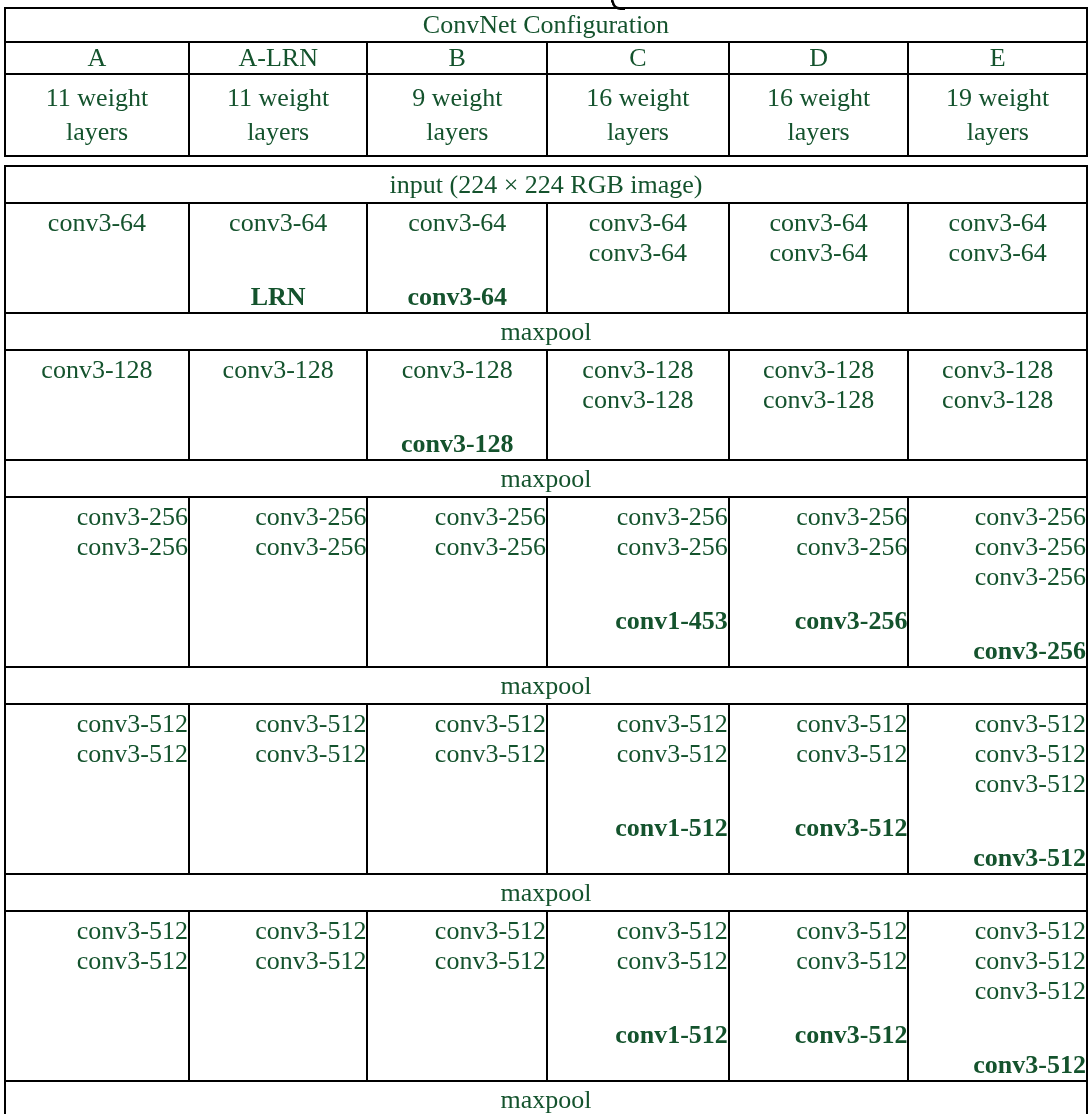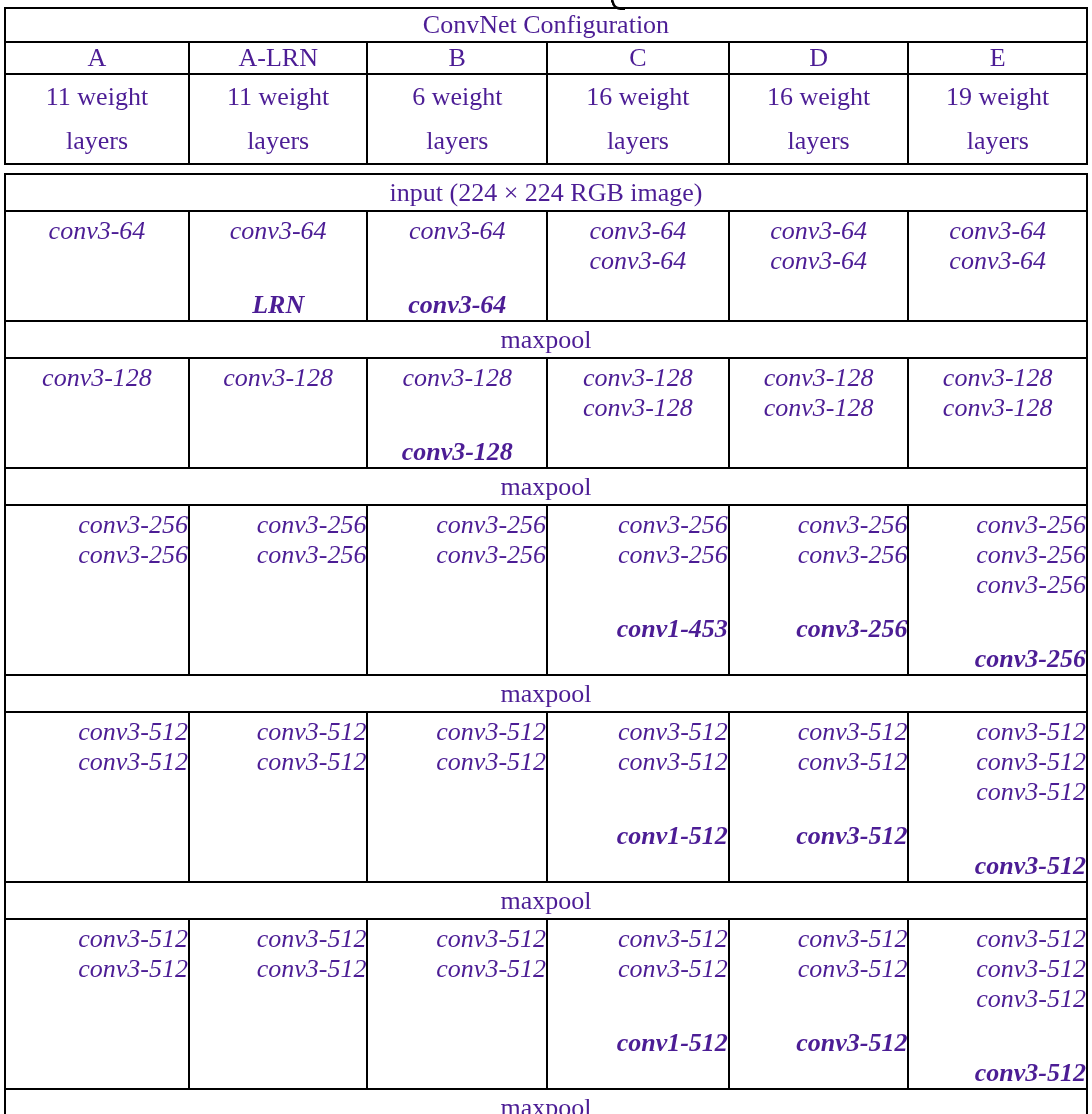--- a/index.html
+++ b/index.html
@@ -12,21 +12,21 @@
     height: 1114px;
     overflow: hidden;
   }
   .page {
     position: relative;
     width: 885px;
     height: 1114px;
     box-sizing: border-box;
     padding: 7px 4px 4px 4px;
     font-family: "Liberation Serif", "DejaVu Serif", serif;
-    color: #4c1d95;
+    color: #14532d;
   }
   
   .caption-fragment {
     position: absolute;
     top: 0;
     left: 612px;
     width: 9px;
     height: 7px;
     border-left: 3px solid #000;
     border-bottom: 3px solid #000;
@@ -49,29 +49,28 @@
   col.c0 { width: 17.0%; }
   col.c1 { width: 16.5%; }
   col.c2 { width: 16.6%; }
   col.c3 { width: 16.8%; }
   col.c4 { width: 16.6%; }
   col.c5 { width: 16.5%; }
 
   #header-table { margin-bottom: 8px; }
   #header-table td.title-cell  { height: 32px; vertical-align: middle; }
   #header-table td.cfg-cell    { height: 29px; vertical-align: middle; }
-  #header-table td.depth-cell  { height: 80px; vertical-align: middle; white-space: pre-line; line-height: 44px; }
+  #header-table td.depth-cell  { height: 80px; vertical-align: middle; white-space: pre-line; line-height: 34px; }
 
   #body-table td.span-cell { height: 35px; vertical-align: middle; border-radius: 17px; }
   #body-table tr.h2 td.block-cell { height: 76px; }
   #body-table tr.h4 td.block-cell { height: 138px; text-align: right; }
   #body-table td.block-cell {
     vertical-align: top;
     padding-top: 4px;
-    font-style: italic;
   }
   .ln { display: block; }
   .bold { font-weight: 700; margin-top: 44px; }
 </style>
 </head>
 <body>
 
 <div class="page">
 
   <div class="caption-fragment"></div>
@@ -95,21 +94,21 @@
         <td class="cfg-cell">B</td>
         <td class="cfg-cell">C</td>
         <td class="cfg-cell">D</td>
         <td class="cfg-cell">E</td>
       </tr>
       <tr>
         <td class="depth-cell">11 weight
 layers</td>
         <td class="depth-cell">11 weight
 layers</td>
-        <td class="depth-cell">6 weight
+        <td class="depth-cell">9 weight
 layers</td>
         <td class="depth-cell">16 weight
 layers</td>
         <td class="depth-cell">16 weight
 layers</td>
         <td class="depth-cell">19 weight
 layers</td>
       </tr>
     </tbody>
   </table>

